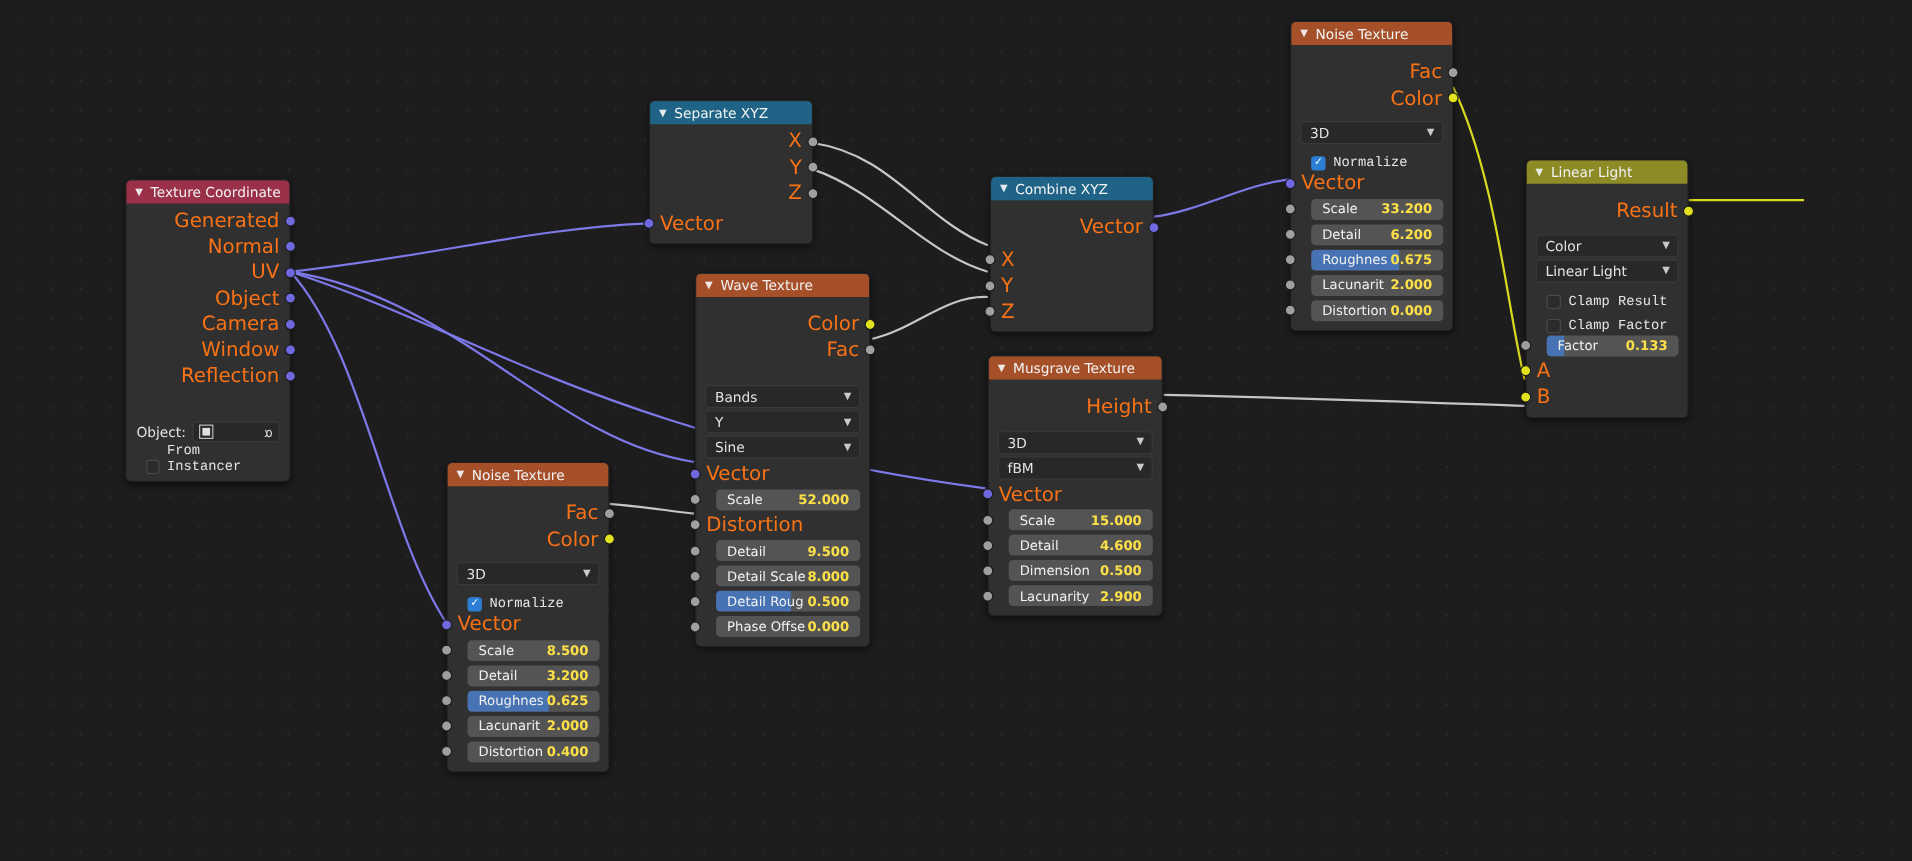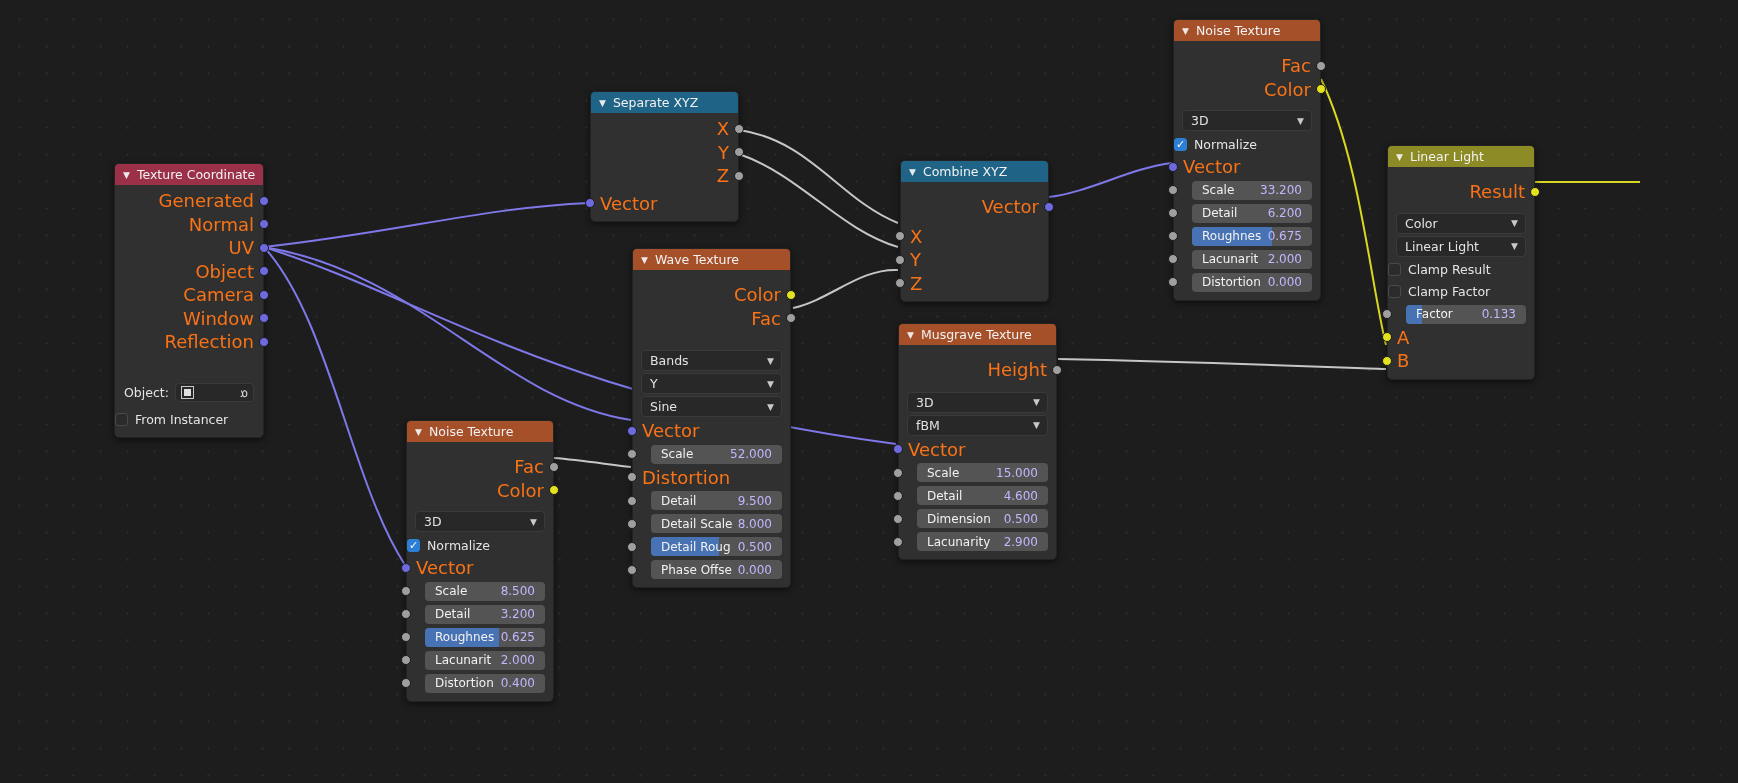--- a/index.html
+++ b/index.html
@@ -74,24 +74,24 @@
   .valrow { height:23px; display:flex; align-items:center; position:relative; }
   .val {
     margin:0 8px 0 18px; flex:1; height:19px; border-radius:4px;
     background:#545454; display:flex; align-items:center;
     justify-content:space-between; padding:0 10px;
     font-size:12px; color:#f0f0f0; position:relative; overflow:hidden;
   }
   .val .fill { position:absolute; left:0; top:0; bottom:0; background:#4772b3; }
   .val .vname, .val .vnum { position:relative; z-index:2; }
   .val .vname { color:#f2f2f2; }
-  .val .vnum  { color:#c4b5fd; }
+  .val .vnum  { color:#fde047;font-weight:bold; }
 
   
-  .check { height:22px; display:flex; align-items:center; gap:7px; padding:0 0; font-size:12.5px;}
+  .check { height:22px; display:flex; align-items:flex-end; gap:7px; padding:0 18px; font-size:12.5px;font-family:Liberation Mono, monospace;}
   .cbox { width:13px; height:13px; border-radius:3px; background:#2b2b2b; border:1px solid #4a4a4a; display:flex; align-items:center; justify-content:center; }
   .cbox.on { background:#2c7fd4; border-color:#2c7fd4; }
   .cbox.on:after{ content:"✓"; font-size:11px; color:#fff; line-height:1; }
 
   
   .objrow { display:flex; align-items:center; padding:0 9px; height:24px; gap:6px; font-size:12.5px;}
   .objfield { flex:1; height:19px; border-radius:4px; background:#282828; border:1px solid #3a3a3a; display:flex; align-items:center; justify-content:space-between; padding:0 5px;}
   .objicon { width:13px;height:13px; border:1px solid #c9c9c9; display:block; position:relative;}
   .objicon:after{content:"";position:absolute;inset:2px;background:#e0e0e0;}
   .pipette { font-size:12px; color:#d5d5d5; transform:scaleX(-1); }

